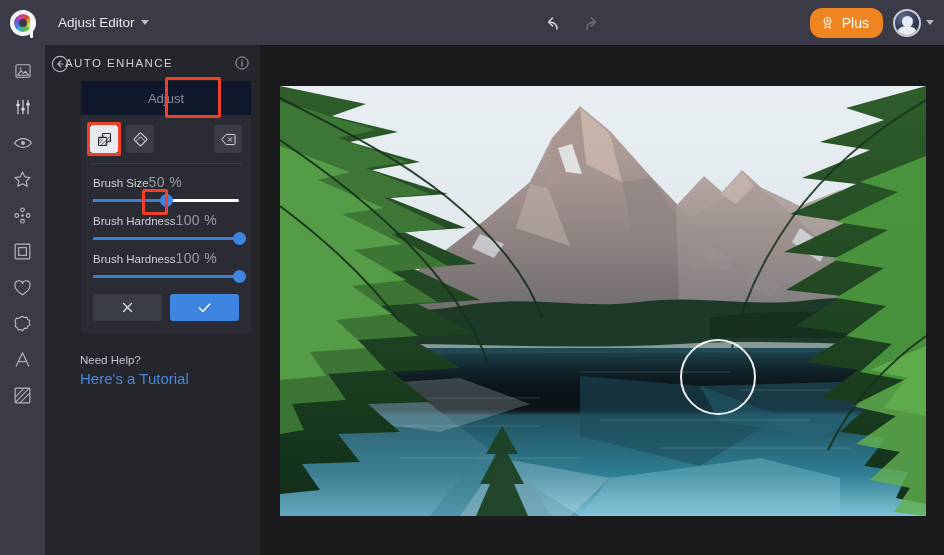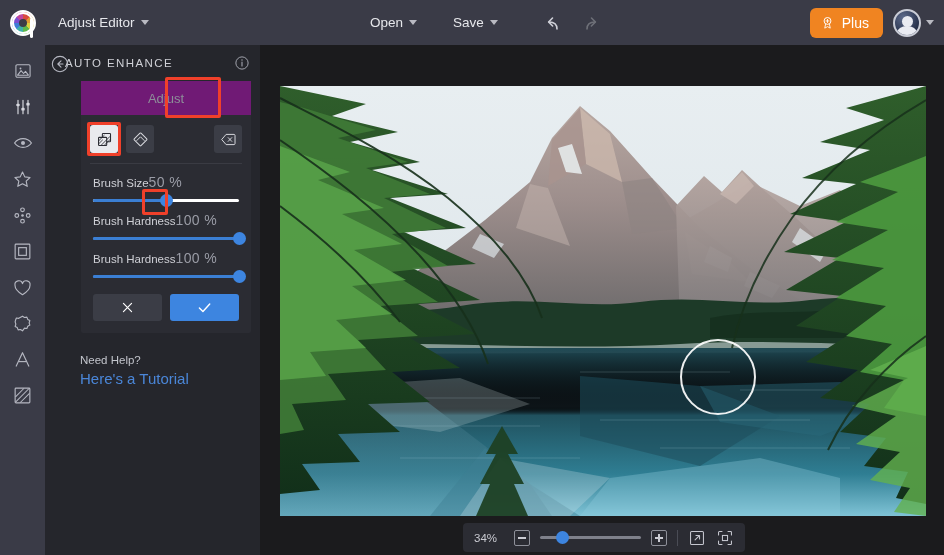--- a/index.html
+++ b/index.html
@@ -51,21 +51,21 @@
     justify-content:flex-start; padding-left:13px;
   }
   #undoRedo{ position:absolute; left:540px; top:0; height:45px;
     display:flex; align-items:center; gap:16px; }
   .arr{ width:24px;height:24px; cursor:pointer; }
   #rightGroup{
     position:absolute; right:10px; top:0; height:45px;
     display:flex; align-items:center; gap:10px;
   }
   #plusBtn{
-    background:#f08421; color:#fff; border:none; border-radius:6px;
+    background:#f08421; color:#fff; border:none; border-radius:12px;
     height:30px; padding:0 14px 0 10px; font-size:14px;
     display:flex;align-items:center;gap:7px; cursor:pointer;
     font-family:"Liberation Sans", sans-serif;
   }
   #avatarWrap{ display:flex;align-items:center;gap:5px;cursor:pointer; }
   #avatar{
     width:28px;height:28px;border-radius:50%;
     background:radial-gradient(circle at 35% 28%, #5d6b8c 0%, #2b3550 65%, #1d2438 100%);
     border:2px solid #c9ccd6; position:relative; overflow:hidden;
   }
@@ -106,21 +106,21 @@
     color:#cfd0d6; text-transform:uppercase;
   }
   #infoBtn{ position:absolute; right:10px; top:10px; width:16px;height:16px;cursor:pointer; }
 
   #card{
     position:absolute; left:36px; top:36px; width:170px;
     background:#2b2c33;
     border-radius:2px;
     padding-bottom:12px;
   }
-  #tabs{ display:flex; height:34px; background:#701a75; position:relative; }
+  #tabs{ display:flex; height:34px; background:#0f172a; position:relative; }
   .tab{
     flex:1; display:flex;align-items:center;justify-content:center;
     font-size:13px; color:#8d8f99; cursor:pointer; position:relative;
   }
   .tab.active{ color:#fff; }
   .tab.active::after{
     content:""; position:absolute; bottom:4px; left:50%; margin-left:-18px;
     width:36px;height:2px;background:#fff;
   }
   .annot{
@@ -221,30 +221,20 @@
 <div id="topbar">
   <div id="brandLogo">
     <div id="brandStem"></div>
   </div>
 
   <div id="appTitle" class="tb-menu">
     <span>Adjust Editor</span>
     <i class="caret"></i>
   </div>
 
-  <div id="centerMenus">
-    <div class="tb-menu">
-      <span>Open</span>
-      <i class="caret"></i>
-    </div>
-    <div class="tb-menu">
-      <span>Save</span>
-      <i class="caret"></i>
-    </div>
-  </div>
 
   <div id="undoRedo">
     <svg class="arr" viewBox="0 0 24 24" fill="none">
       <path d="M17 18c0-4.5-2.6-7-8-7" stroke="#cfd0d8" stroke-width="1.6" stroke-linecap="round"></path>
       <path d="M12.5 7 8.6 11l4 4" stroke="#cfd0d8" stroke-width="1.6" stroke-linecap="round" stroke-linejoin="round"></path>
     </svg>
     <svg class="arr" viewBox="0 0 24 24" fill="none">
       <path d="M7 18c0-4.5 2.6-7 8-7" stroke="#6e7078" stroke-width="1.6" stroke-linecap="round"></path>
       <path d="M11.5 7l3.9 4-4 4" stroke="#6e7078" stroke-width="1.6" stroke-linecap="round" stroke-linejoin="round"></path>
     </svg>
@@ -558,30 +548,13 @@
         <path d="M646 250 C606 278 570 318 548 364"></path>
       </g>
 
       <g fill="#1d4024" opacity=".95">
         <path d="M196 430 L210 398 L200 398 L216 368 L206 368 L222 340 L238 368 L228 368 L244 398 L234 398 L248 430Z"></path>
       </g>
     </svg>
     <div id="brushCursor"></div>
   </div>
 
-  <div id="zoombar" style="left:203px; top:478px;">
-    <span id="zoomPct">34%</span>
-    <div class="sqbtn"></div>
-    <div id="zoomTrack">
-      <div id="zoomThumb" style="left:22%"></div>
-    </div>
-    <div class="sqbtn plus"></div>
-    <div class="vbar"></div>
-    <svg class="iconbtn" viewBox="0 0 24 24" fill="none">
-      <rect x="3.4" y="3.4" width="17.2" height="17.2" rx="1.4" stroke="#c6c7cf" stroke-width="1.4"></rect>
-      <path d="M9.4 14.6 15.2 8.8M10.6 8.6h4.8v4.8" stroke="#c6c7cf" stroke-width="1.4" stroke-linecap="round" stroke-linejoin="round"></path>
-    </svg>
-    <svg class="iconbtn" viewBox="0 0 24 24" fill="none">
-      <path d="M3.4 8V4.4c0-.6.4-1 1-1H8M16 3.4h3.6c.6 0 1 .4 1 1V8M20.6 16v3.6c0 .6-.4 1-1 1H16M8 20.6H4.4c-.6 0-1-.4-1-1V16" stroke="#c6c7cf" stroke-width="1.4" stroke-linecap="round"></path>
-      <rect x="8.6" y="8.6" width="6.8" height="6.8" stroke="#c6c7cf" stroke-width="1.4"></rect>
-    </svg>
-  </div>
 </div>
 
 </body></html>

